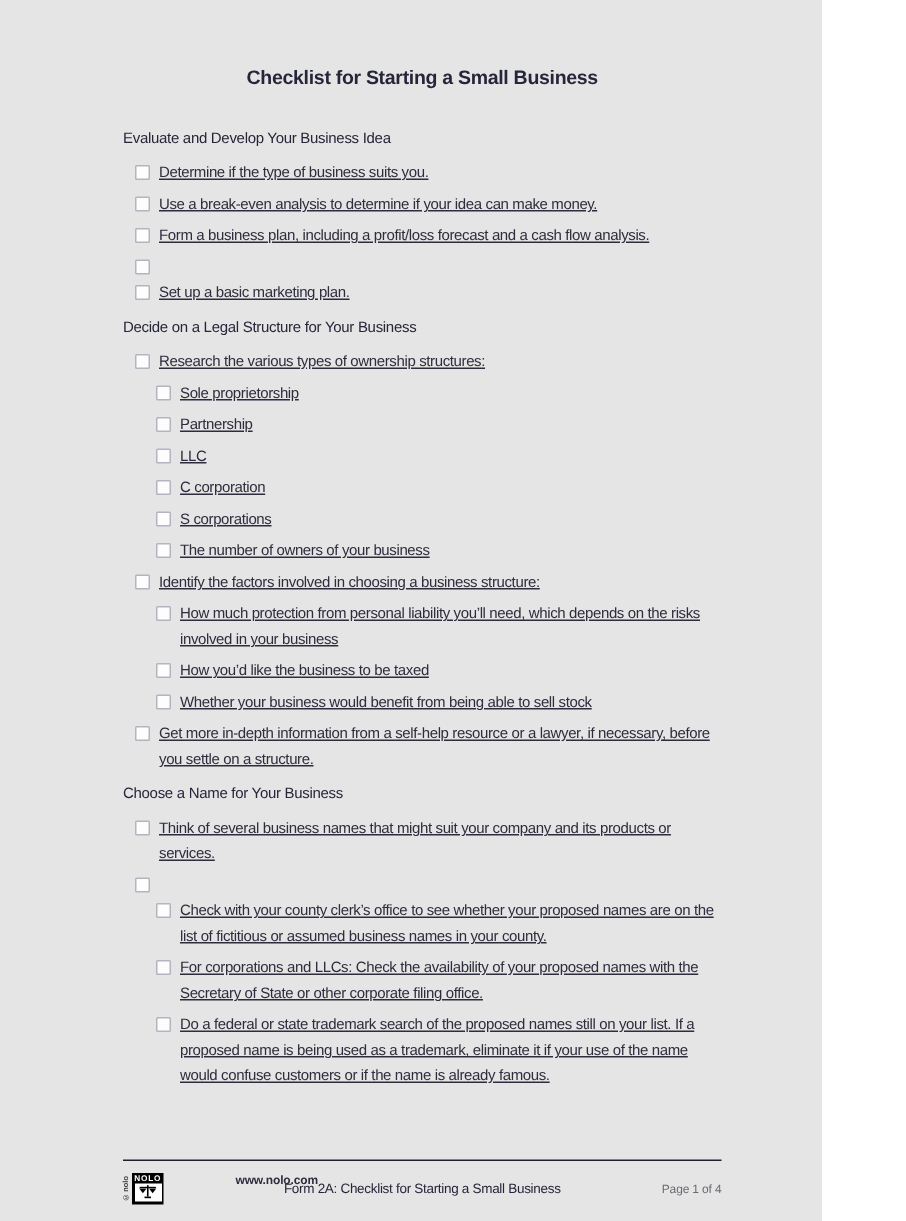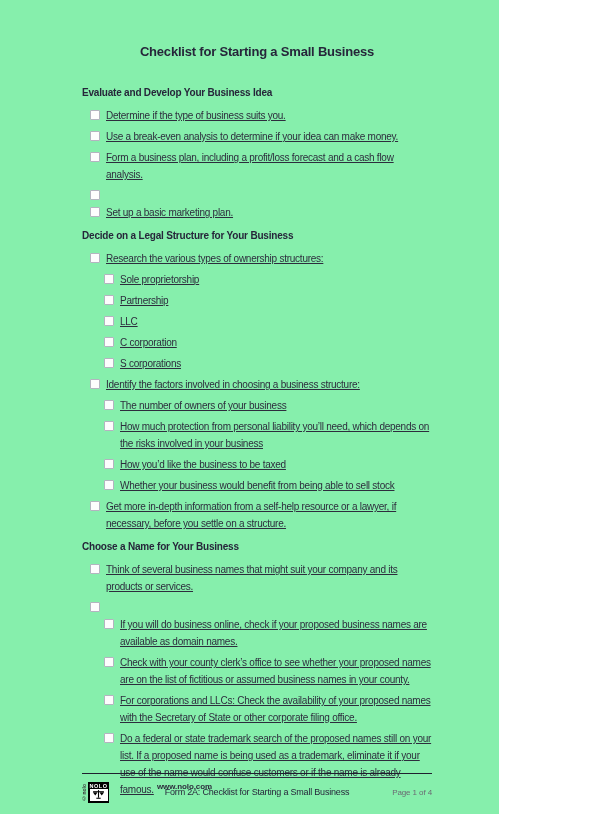--- a/index.html
+++ b/index.html
@@ -10,37 +10,37 @@
   body {
     width: 604px;
     height: 814px;
     position: relative;
     font-family: "Liberation Sans", "DejaVu Sans", sans-serif;
     color: #2d2d3d;
     overflow: hidden;
   }
   .page {
     position: relative;
-    width: 499px;
+    width: 548px;
     height: 814px;
-    background: #86efac;
+    background: #e5e5e5;
     box-sizing: border-box;
     padding: 44px 67px 0 82px;
   }
   .doc-title {
     text-align: center;
     font-size: 13px;
     font-weight: bold;
     letter-spacing: -0.2px;
     color: #26263a;
     margin: 0 0 27px 0;
   }
   .section-heading {
     font-size: 10px;
-    font-weight: bold;
+    font-weight: normal;
     letter-spacing: -0.2px;
     color: #26263a;
     line-height: 14px;
     margin: 8px 0 7px 0;
   }
   .section:first-of-type .section-heading { margin-top: 0; }
   .check-item {
     display: flex;
     align-items: flex-start;
     font-size: 10px;
@@ -192,27 +192,27 @@
           <span class="item-label">LLC</span>
         </div>
         <div class="check-item level-2">
           <span class="checkbox"></span>
           <span class="item-label">C corporation</span>
         </div>
         <div class="check-item level-2">
           <span class="checkbox"></span>
           <span class="item-label">S corporations</span>
         </div>
+        <div class="check-item level-2">
+          <span class="checkbox"></span>
+          <span class="item-label">The number of owners of your business</span>
+        </div>
         <div class="check-item level-1">
           <span class="checkbox"></span>
           <span class="item-label">Identify the factors involved in choosing a business structure:</span>
-        </div>
-        <div class="check-item level-2">
-          <span class="checkbox"></span>
-          <span class="item-label">The number of owners of your business</span>
         </div>
         <div class="check-item level-2">
           <span class="checkbox"></span>
           <span class="item-label">How much protection from personal liability you’ll need, which depends on the risks involved in your business</span>
         </div>
         <div class="check-item level-2">
           <span class="checkbox"></span>
           <span class="item-label">How you’d like the business to be taxed</span>
         </div>
         <div class="check-item level-2">
@@ -225,24 +225,20 @@
         </div>
       </div>
       <div class="section">
         <div class="section-heading">Choose a Name for Your Business</div>
         <div class="check-item level-1">
           <span class="checkbox"></span>
           <span class="item-label">Think of several business names that might suit your company and its products or services.</span>
         </div>
         <div class="check-item level-1">
           <span class="checkbox"></span>
-        </div>
-        <div class="check-item level-2">
-          <span class="checkbox"></span>
-          <span class="item-label">If you will do business online, check if your proposed business names are available as domain names.</span>
         </div>
         <div class="check-item level-2">
           <span class="checkbox"></span>
           <span class="item-label">Check with your county clerk’s office to see whether your proposed names are on the list of fictitious or assumed business names in your county.</span>
         </div>
         <div class="check-item level-2">
           <span class="checkbox"></span>
           <span class="item-label">For corporations and LLCs: Check the availability of your proposed names with the Secretary of State or other corporate filing office.</span>
         </div>
         <div class="check-item level-2">

